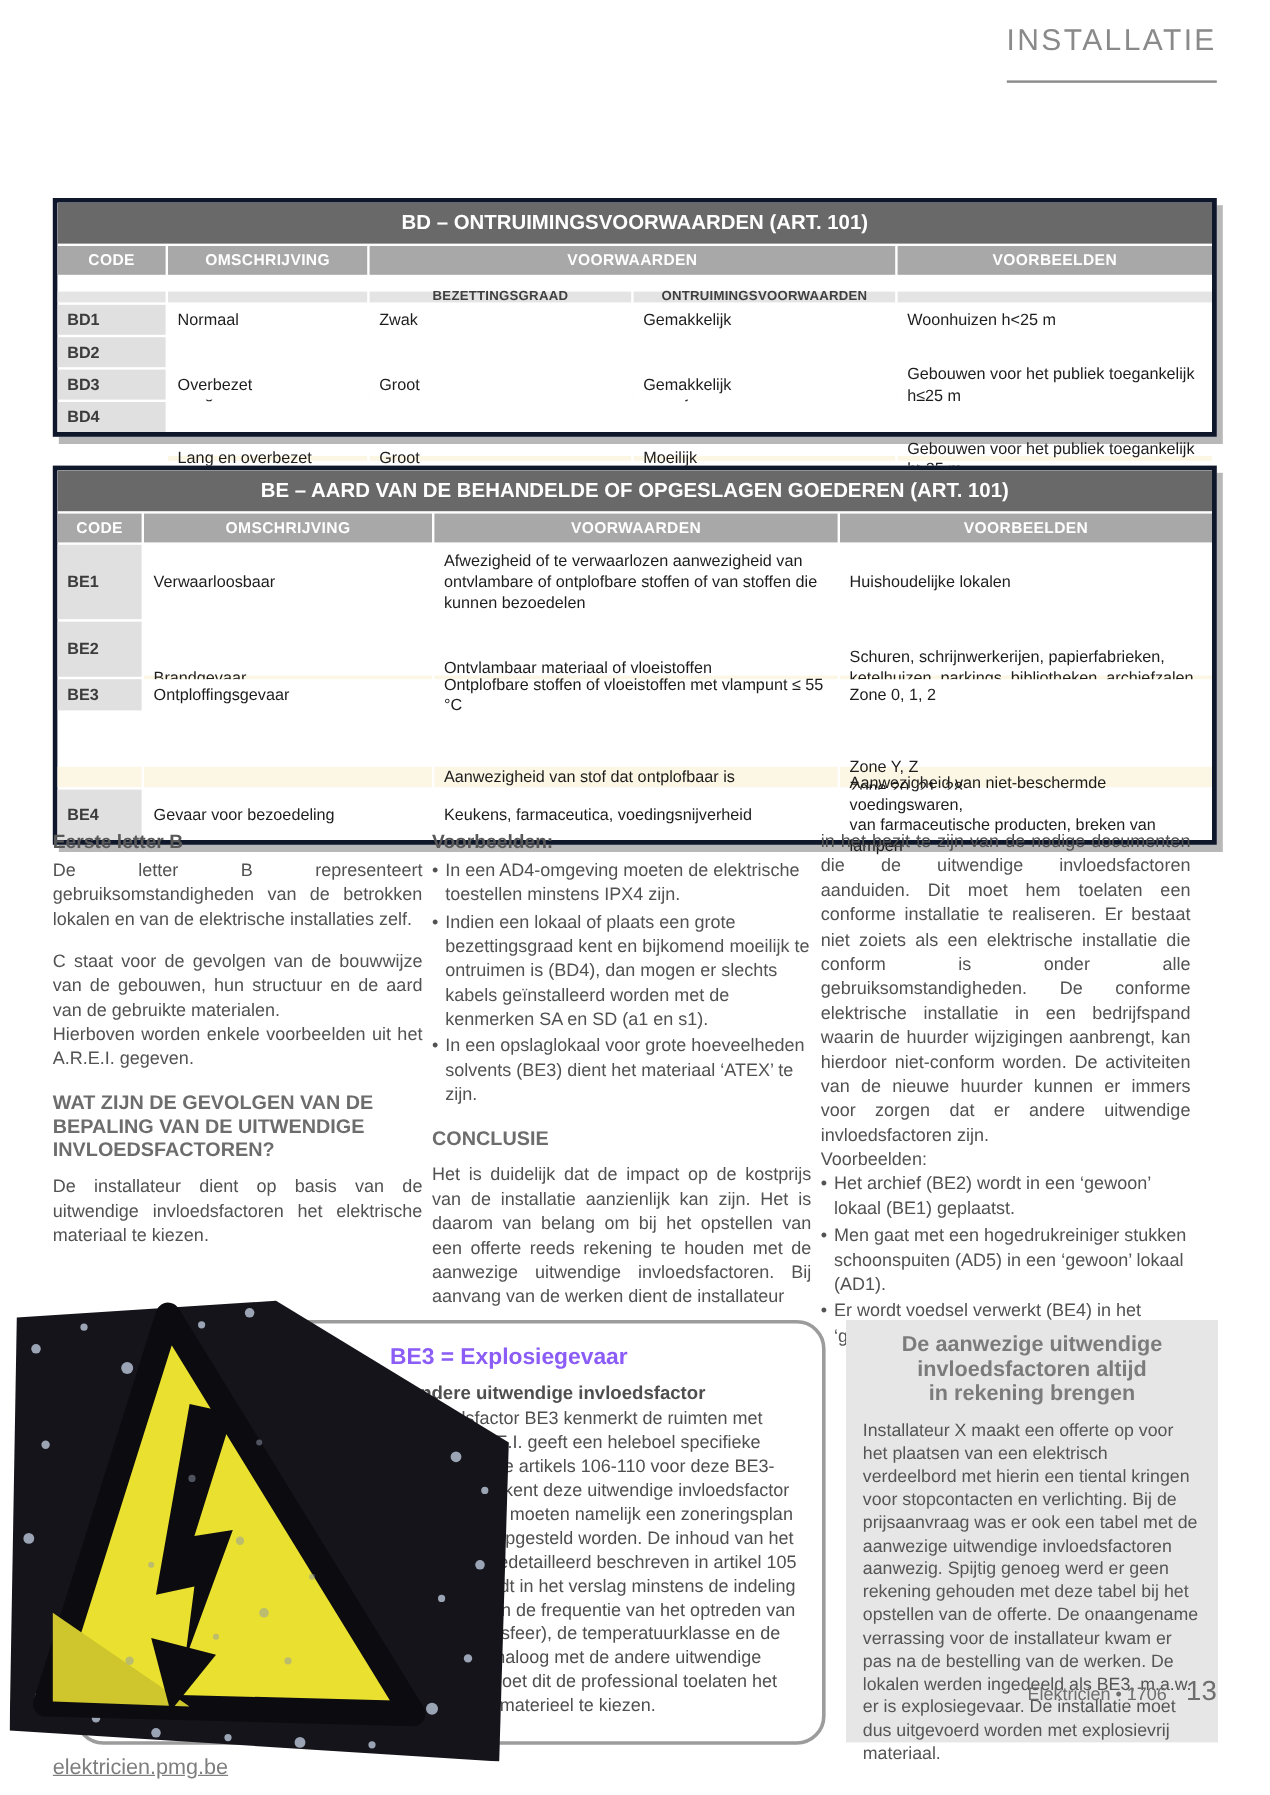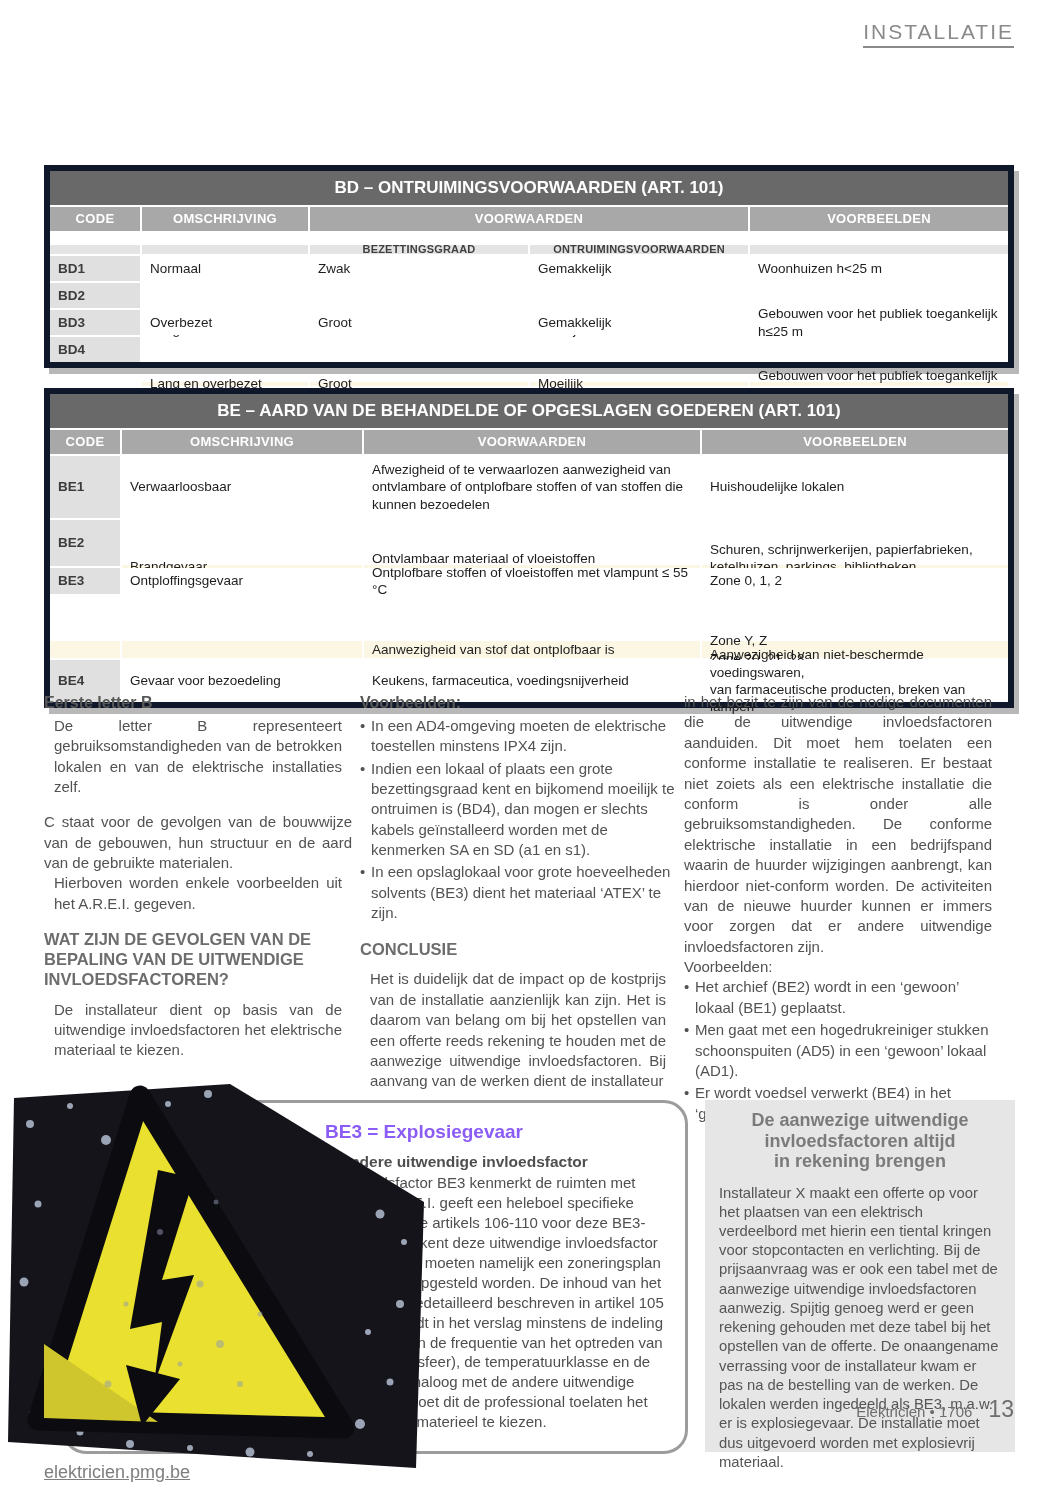--- a/index.html
+++ b/index.html
@@ -7,28 +7,28 @@
   .page {
     position:relative; width:1058px; height:1496px; margin:0 auto;
     background:#ffffff; overflow:hidden;
     font-family:"Liberation Sans", sans-serif; color:#4f4f4f;
   }
   .pre { white-space:pre-line; }
 
   
   .section-label{
     position:absolute; top:20px; right:44px;
-    font-size:21px; letter-spacing:2px; color:#8a8a8a;
-    border-bottom:2px solid #8a8a8a; padding-bottom:2px;
+    font-size:25px; letter-spacing:2px; color:#8a8a8a;
+    border-bottom:2px solid #8a8a8a; padding-bottom:18px;
   }
 
   
   .tbl{
     position:absolute; left:44px; width:970px;
-    border:6px solid #0f172a; background:#ffffff;
+    border:4px solid #0f172a; background:#ffffff;
     box-shadow:5px 6px 0 #b8b8b8;
   }
   .tbl-bd{ top:165px; }
   .tbl-be{ top:388px; }
   .grid{ display:grid; gap:2px; background:#ffffff; }
   .grid-bd{ grid-template-columns:90px 166px 218px 218px 1fr;
             grid-template-rows:34px 24px 21px 25px 25px 25px 25px; }
   .grid-be{ grid-template-columns:70px 240px 336px 1fr;
             grid-template-rows:34px 24px 62px 46px 26px 62px 42px; }
   .title-bar{
@@ -45,21 +45,21 @@
           font-size:11px; color:#3f3f3f; letter-spacing:.2px;margin-top:12px; }
   .span2{ grid-column:3/5; }
 
   
   .cols{ position:absolute; left:44px; top:692px; width:970px;
          display:flex; gap:8px; }
   .col{ font-size:15px; line-height:1.36; color:#525252; }
   .col1{ flex:0 0 308px; } .col2{ flex:0 0 316px; } .col3{ flex:0 0 308px; }
   .col h3{ font-size:16px; color:#585858; margin:0 0 2px; }
   .col h2{ font-size:16.5px; color:#6d6d6d; margin:16px 0 10px; line-height:1.2; }
-  .col p{ margin:0 10px 15px; }
+  .col p{ margin:0 0 15px; }
   .just{ text-align:justify; }
   .col ul{ list-style:none; margin:0 0 4px; }
   .col li{ position:relative; padding-left:11px; margin:0 0 2px; }
   .col li::before{ content:"•"; position:absolute; left:0; top:0; }
   .intro{ margin:0 !important; }
 
   
   .be3-box{
     position:absolute; left:62px; top:1100px; width:626px; height:354px;
     border:3px solid #9c9c9c; border-radius:24px; background:#ffffff;

